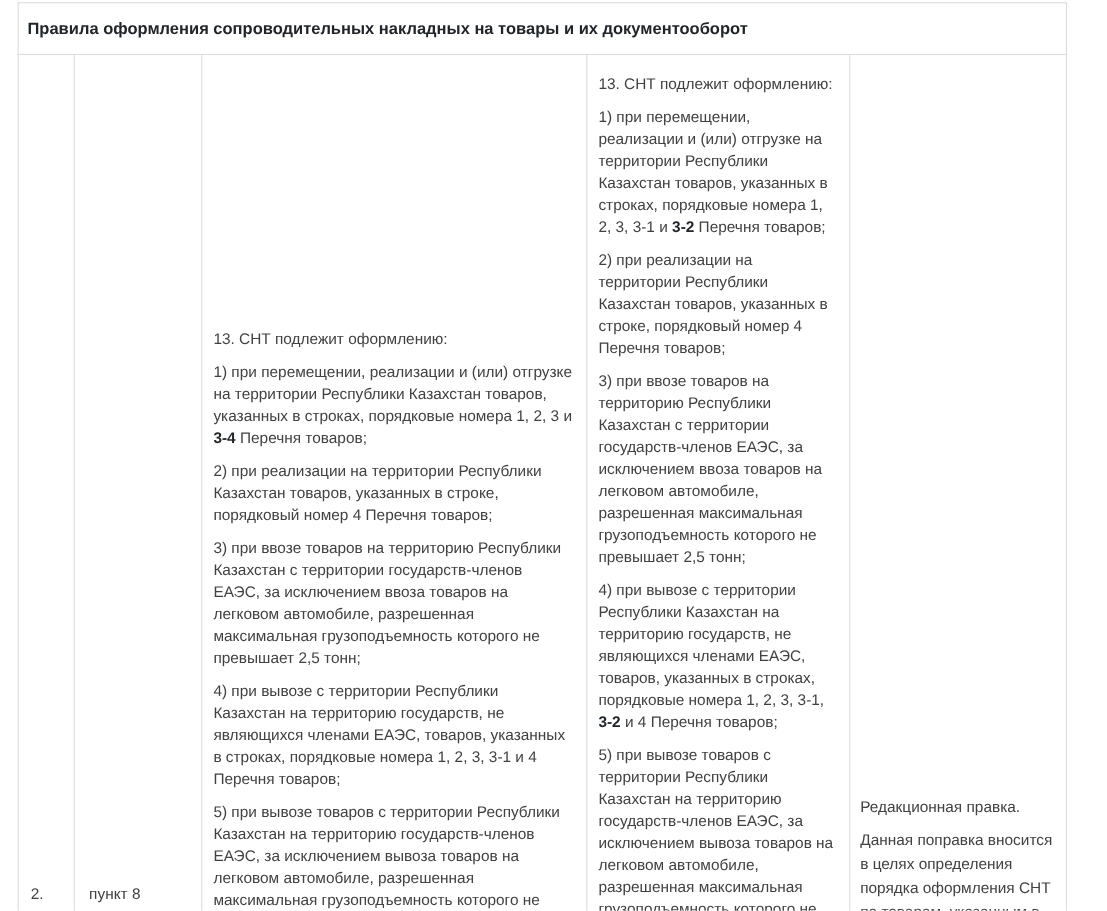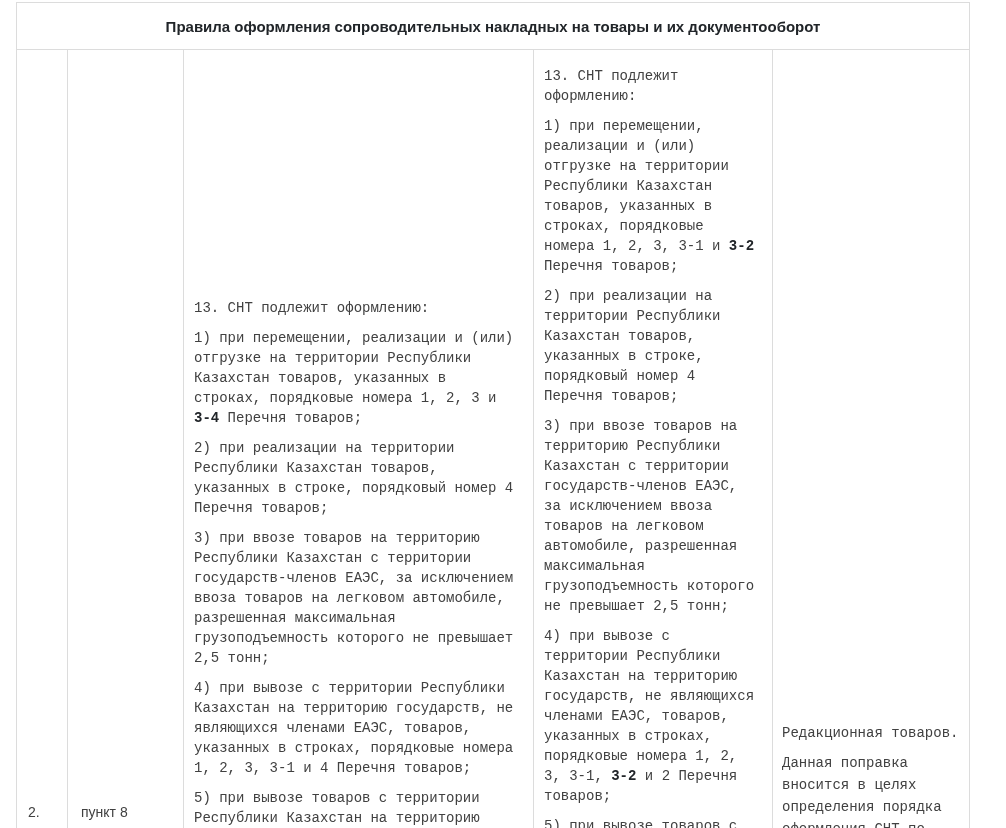--- a/index.html
+++ b/index.html
@@ -20,34 +20,34 @@
   table.doc-table{
     border-collapse:collapse;
     table-layout:fixed;
     width:953px;
     background:var(--background);
   }
   td{border:1px solid var(--border);vertical-align:top;box-sizing:border-box;}
   .title-cell{
     height:47px;
     vertical-align:middle;
-    text-align:center;
+    text-align:left;
     font-weight:bold;
     font-size:15px;
     color:var(--heading);
     padding:4px 8px;
   }
   .content-row{height:1600px;}
   .cell{font-size:14px;line-height:20px;}
   .num-cell{padding:752px 6px 12px 11px;}
   .clause-cell{padding:752px 8px 12px 13px;}
   .old-cell{padding:248px 12px 12px 10px;}
   .new-cell{padding:16px 10px 12px 10px;}
   .just-cell{padding:672px 10px 12px 9px;line-height:22px;}
-  .cell p{margin:0 0 10px 0;font-family:Liberation Mono, monospace;}
+  .cell p{margin:0 0 10px 0;}
   .just-cell p{margin:0 0 8px 0;}
   .cell b{font-weight:bold;color:var(--heading);margin-top:13px;}
   .cell-text{display:block;}
 </style>
 </head>
 <body>
 
 <div class="page">
   <table class="doc-table">
     <colgroup>
@@ -74,23 +74,23 @@
             <p><span>2) при реализации на территории Республики Казахстан товаров, указанных в строке, порядковый номер 4 Перечня товаров;</span></p>
             <p><span>3) при ввозе товаров на территорию Республики Казахстан с территории государств-членов ЕАЭС, за исключением ввоза товаров на легковом автомобиле, разрешенная максимальная грузоподъемность которого не превышает 2,5 тонн;</span></p>
             <p><span>4) при вывозе с территории Республики Казахстан на территорию государств, не являющихся членами ЕАЭС, товаров, указанных в строках, порядковые номера 1, 2, 3, 3-1 и 4 Перечня товаров;</span></p>
             <p><span>5) при вывозе товаров с территории Республики Казахстан на территорию государств-членов ЕАЭС, за исключением вывоза товаров на легковом автомобиле, разрешенная максимальная грузоподъемность которого не превышает 2,5 тонн;</span></p>
           </td>
       <td class="cell new-cell">
             <p><span>13. СНТ подлежит оформлению:</span></p>
             <p><span>1) при перемещении, реализации и (или) отгрузке на территории Республики Казахстан товаров, указанных в строках, порядковые номера 1, 2, 3, 3-1 и </span><b>3-2</b><span> Перечня товаров;</span></p>
             <p><span>2) при реализации на территории Республики Казахстан товаров, указанных в строке, порядковый номер 4 Перечня товаров;</span></p>
             <p><span>3) при ввозе товаров на территорию Республики Казахстан с территории государств-членов ЕАЭС, за исключением ввоза товаров на легковом автомобиле, разрешенная максимальная грузоподъемность которого не превышает 2,5 тонн;</span></p>
-            <p><span>4) при вывозе с территории Республики Казахстан на территорию государств, не являющихся членами ЕАЭС, товаров, указанных в строках, порядковые номера 1, 2, 3, 3-1, </span><b>3-2</b><span> и 2 Перечня товаров;</span></p>
+            <p><span>4) при вывозе с территории Республики Казахстан на территорию государств, не являющихся членами ЕАЭС, товаров, указанных в строках, порядковые номера 1, 2, 3, 3-1, </span><b>3-2</b><span> и 4 Перечня товаров;</span></p>
             <p><span>5) при вывозе товаров с территории Республики Казахстан на территорию государств-членов ЕАЭС, за исключением вывоза товаров на легковом автомобиле, разрешенная максимальная грузоподъемность которого не превышает 2,5 тонн;</span></p>
           </td>
       <td class="cell just-cell">
-            <p><span>Редакционная товаров.</span></p>
+            <p><span>Редакционная правка.</span></p>
             <p><span>Данная поправка вносится в целях определения порядка оформления СНТ по товарам, указанным в</span></p>
           </td>
     </tr>
   </tbody>
     </table>
 </div>
 
 </body></html>

